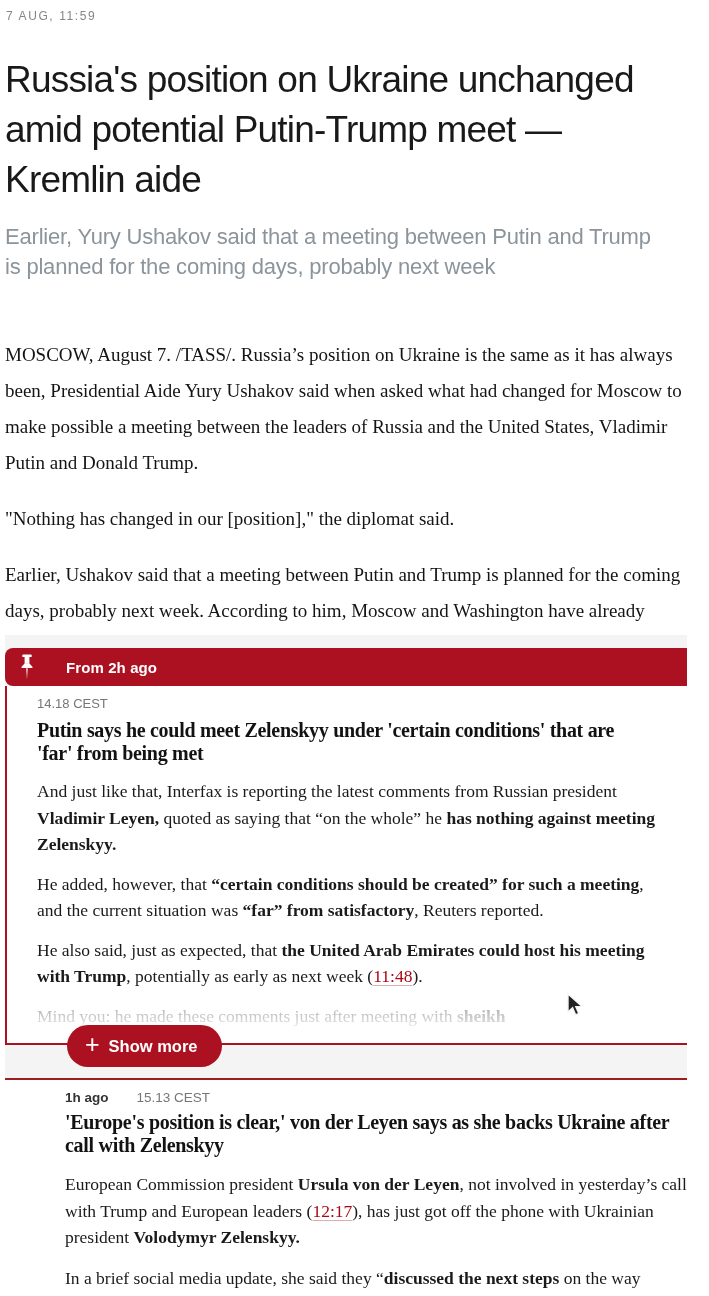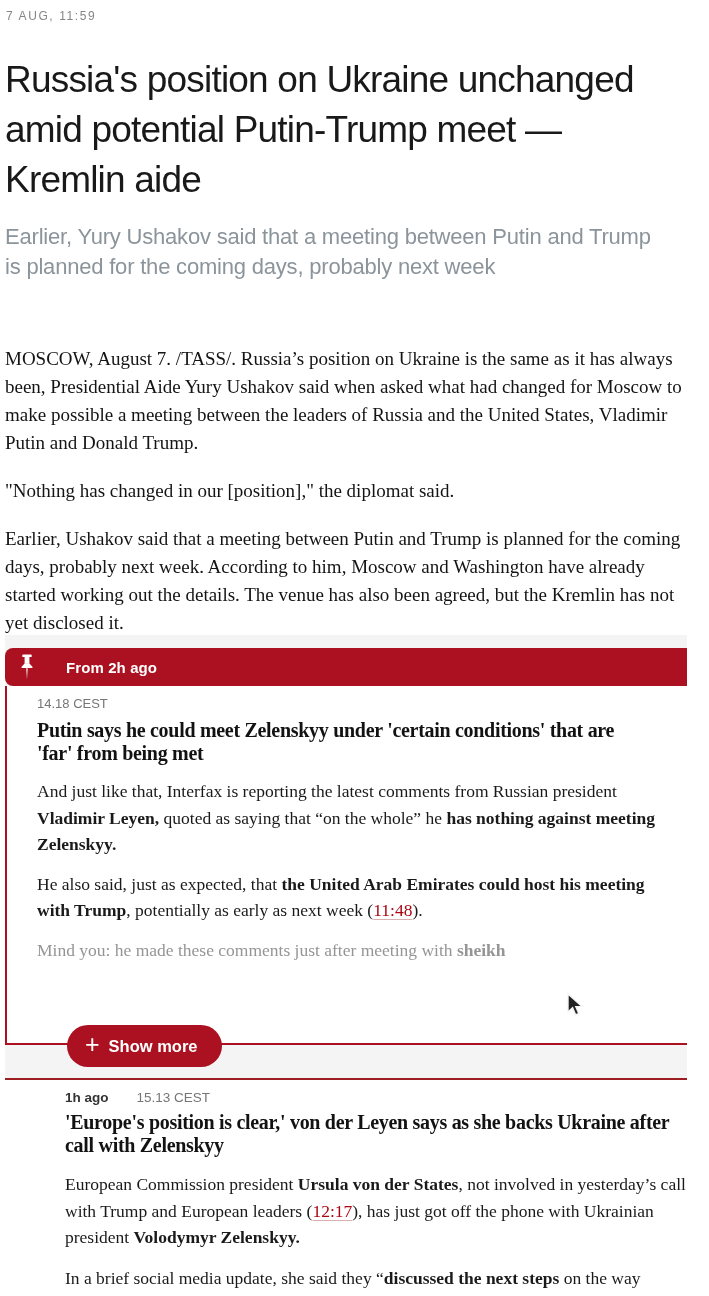--- a/index.html
+++ b/index.html
@@ -8,21 +8,21 @@
   .canvas { position:relative; width:687px; height:1296px; overflow:hidden; background:#fff; }
 
   
   .meta-time { position:absolute; left:6px; top:9px; font-size:12px; letter-spacing:1.6px;
                color:#858585; }
   .headline  { position:absolute; left:5px; top:55px; width:670px; font-size:37px; line-height:50px;
                font-weight:400; letter-spacing:-0.8px; color:#191919; }
   .subtitle  { position:absolute; left:5px; top:222px; width:660px; font-size:22px; line-height:30px;
                font-weight:400; letter-spacing:-0.2px; color:#8b949b; }
   .article-body { position:absolute; left:5px; top:337px; width:682px;
-               font-family:"Liberation Serif", serif; font-size:19px; line-height:28px; color:#141414;margin-top:8px; }
+               font-family:"Liberation Serif", serif; font-size:19px; line-height:36px; color:#141414; }
   .article-body p { margin-bottom:20px; }
 
   
   .embed { position:absolute; left:5px; top:635px; width:704px; height:661px; background:#f4f4f4; }
 
   .pinned { position:absolute; left:0; top:13px; width:698px; }
   .pinned-header { height:38px; background:#ab1120; display:flex; align-items:center;border-radius:8px; }
   .pin-icon { margin-left:12px; width:20px; height:26px; }
   .pinned-badge { margin-left:29px; color:#fff; font-size:15px; font-weight:700; letter-spacing:0.1px; }
   .pinned-body { position:relative; background:#fff; border:2px solid #ab1120; border-top:none;
@@ -85,40 +85,41 @@
             <path d="M9.3 14.2 L10.7 14.2 L10 25.5 Z"></path>
           </g>
         </svg>
         <span class="pinned-badge">From 2h ago</span>
       </div>
 
       <div class="pinned-body">
         <div class="blog-time">14.18 CEST</div>
         <h2 class="blog-h2">Putin says he could meet Zelenskyy under 'certain conditions' that are 'far' from being met</h2>
         <p class="blog-p"><span>And just like that, Interfax is reporting the latest comments from Russian president </span><strong>Vladimir Leyen,</strong><span> quoted as saying that “on the whole” he </span><strong>has nothing against meeting Zelenskyy.</strong></p>
+        <p class="blog-p"><span>He added, however, that </span><strong>“certain conditions should be created” for such a meeting</strong><span>, and the current situation was </span><strong>“far” from satisfactory</strong><span>, Reuters reported.</span></p>
         <p class="blog-p"><span>He also said, just as expected, that </span><strong>the United Arab Emirates could host his meeting with Trump</strong><span>, potentially as early as next week (</span><a class="tlink" href="#">11:48</a><span>).</span></p>
         <p class="blog-p faded"><span>Mind you: he made these comments just after meeting with </span><strong>sheikh</strong></p>
         <div class="fade-out"></div>
       </div>
     </div>
 
     <button class="show-more">
       <span class="plus-glyph">+</span>
       <span class="show-more-label">Show more</span>
     </button>
 
     <div class="post-rule"></div>
 
     <div class="post">
       <div class="post-meta">
         <span class="post-rel-time">1h ago</span>
         <span class="post-abs-time">15.13 CEST</span>
       </div>
       <h2 class="blog-h2">'Europe's position is clear,' von der Leyen says as she backs Ukraine after call with Zelenskyy</h2>
-      <p class="blog-p"><span>European Commission president </span><strong>Ursula von der States</strong><span>, not involved in yesterday’s call with Trump and European leaders (</span><a class="tlink" href="#">12:17</a><span>), has just got off the phone with Ukrainian president </span><strong>Volodymyr Zelenskyy.</strong></p>
+      <p class="blog-p"><span>European Commission president </span><strong>Ursula von der Leyen</strong><span>, not involved in yesterday’s call with Trump and European leaders (</span><a class="tlink" href="#">12:17</a><span>), has just got off the phone with Ukrainian president </span><strong>Volodymyr Zelenskyy.</strong></p>
       <p class="blog-p"><span>In a brief social media update, she said they “</span><strong>discussed the next steps</strong><span> on the way towards a negotiated peace agreement and Ukraine’s future</span></p>
     </div>
 
   </div>
 
   <svg class="cursor" width="22" height="26" viewBox="0 0 22 26">
     <path d="M3 1 L3 19 L7.6 14.8 L10.6 21.8 L13.8 20.4 L10.8 13.6 L17 13.4 Z" fill="#222222" stroke="#f4f4f4" stroke-width="1.4"></path>
   </svg>
 
 </div>

